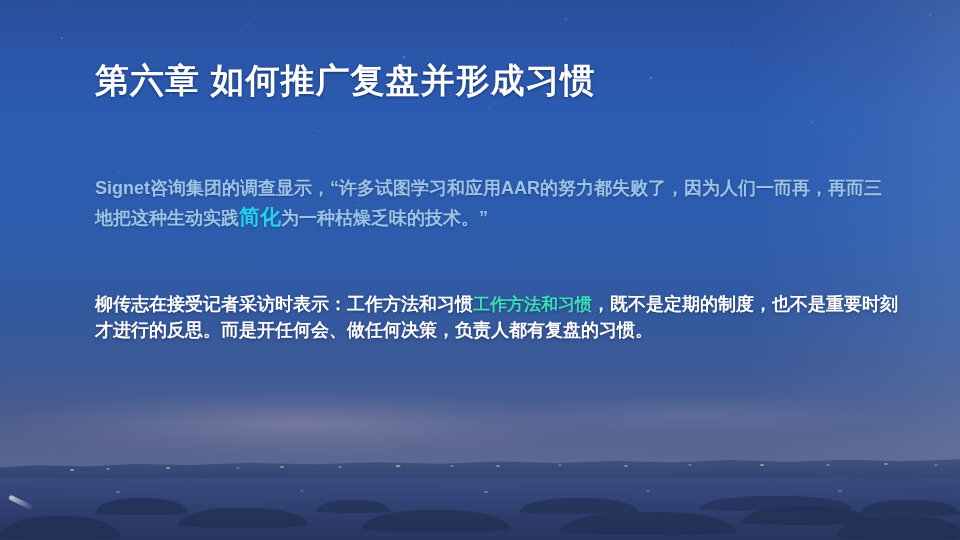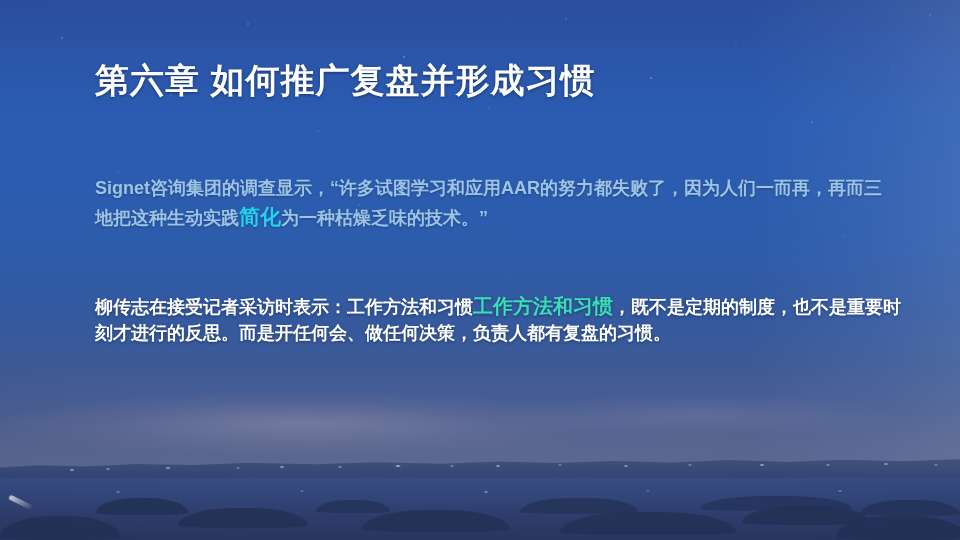--- a/index.html
+++ b/index.html
@@ -186,21 +186,21 @@
   .para-statement {
     left: 95px;
     top: 292px;
     width: 820px;
     font-size: 18px;
     color: #ffffff;
     text-shadow: 0 1px 3px rgba(8,26,66,0.5);
   }
   .hl-green {
     color: #3ae0b5;
-    font-size: 20px;
+    font-size: 17px;
     font-weight: bold;
   }
 </style>
 </head>
 <body>
 
 <div id="slide">
 
   <div class="bg-layer bg-sky"></div>
   <div class="bg-layer bg-stars"></div>

